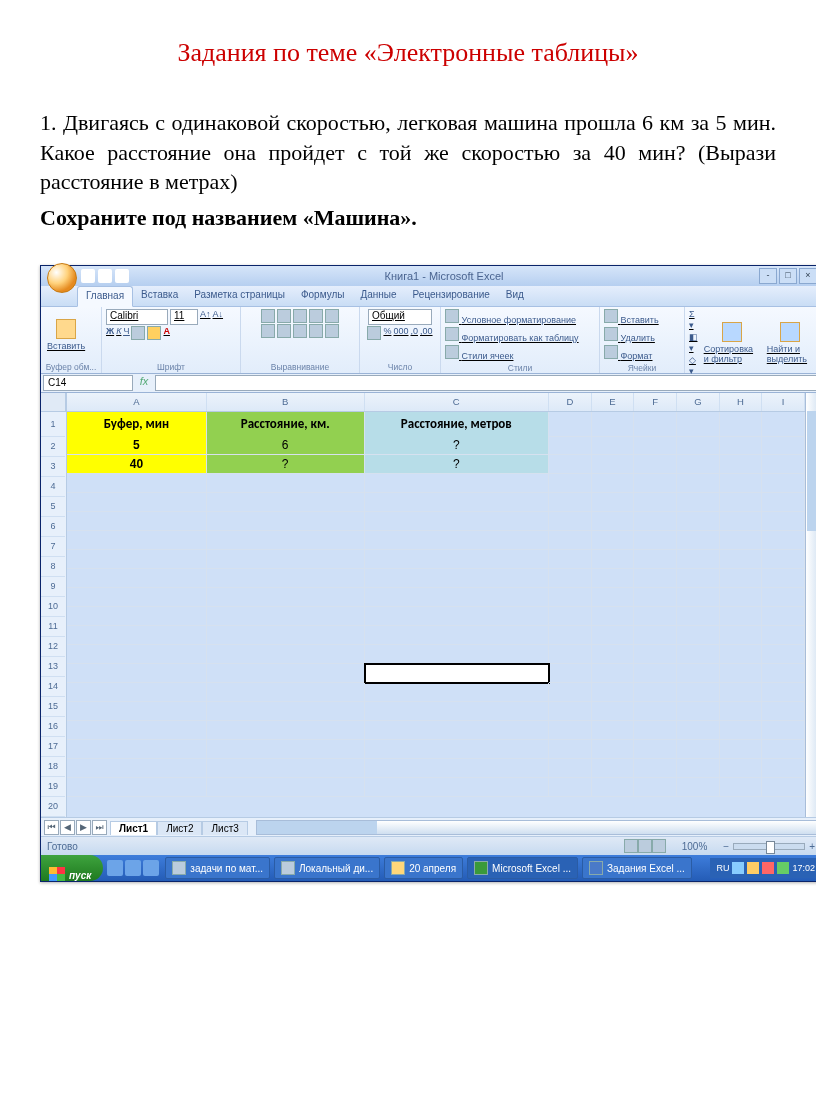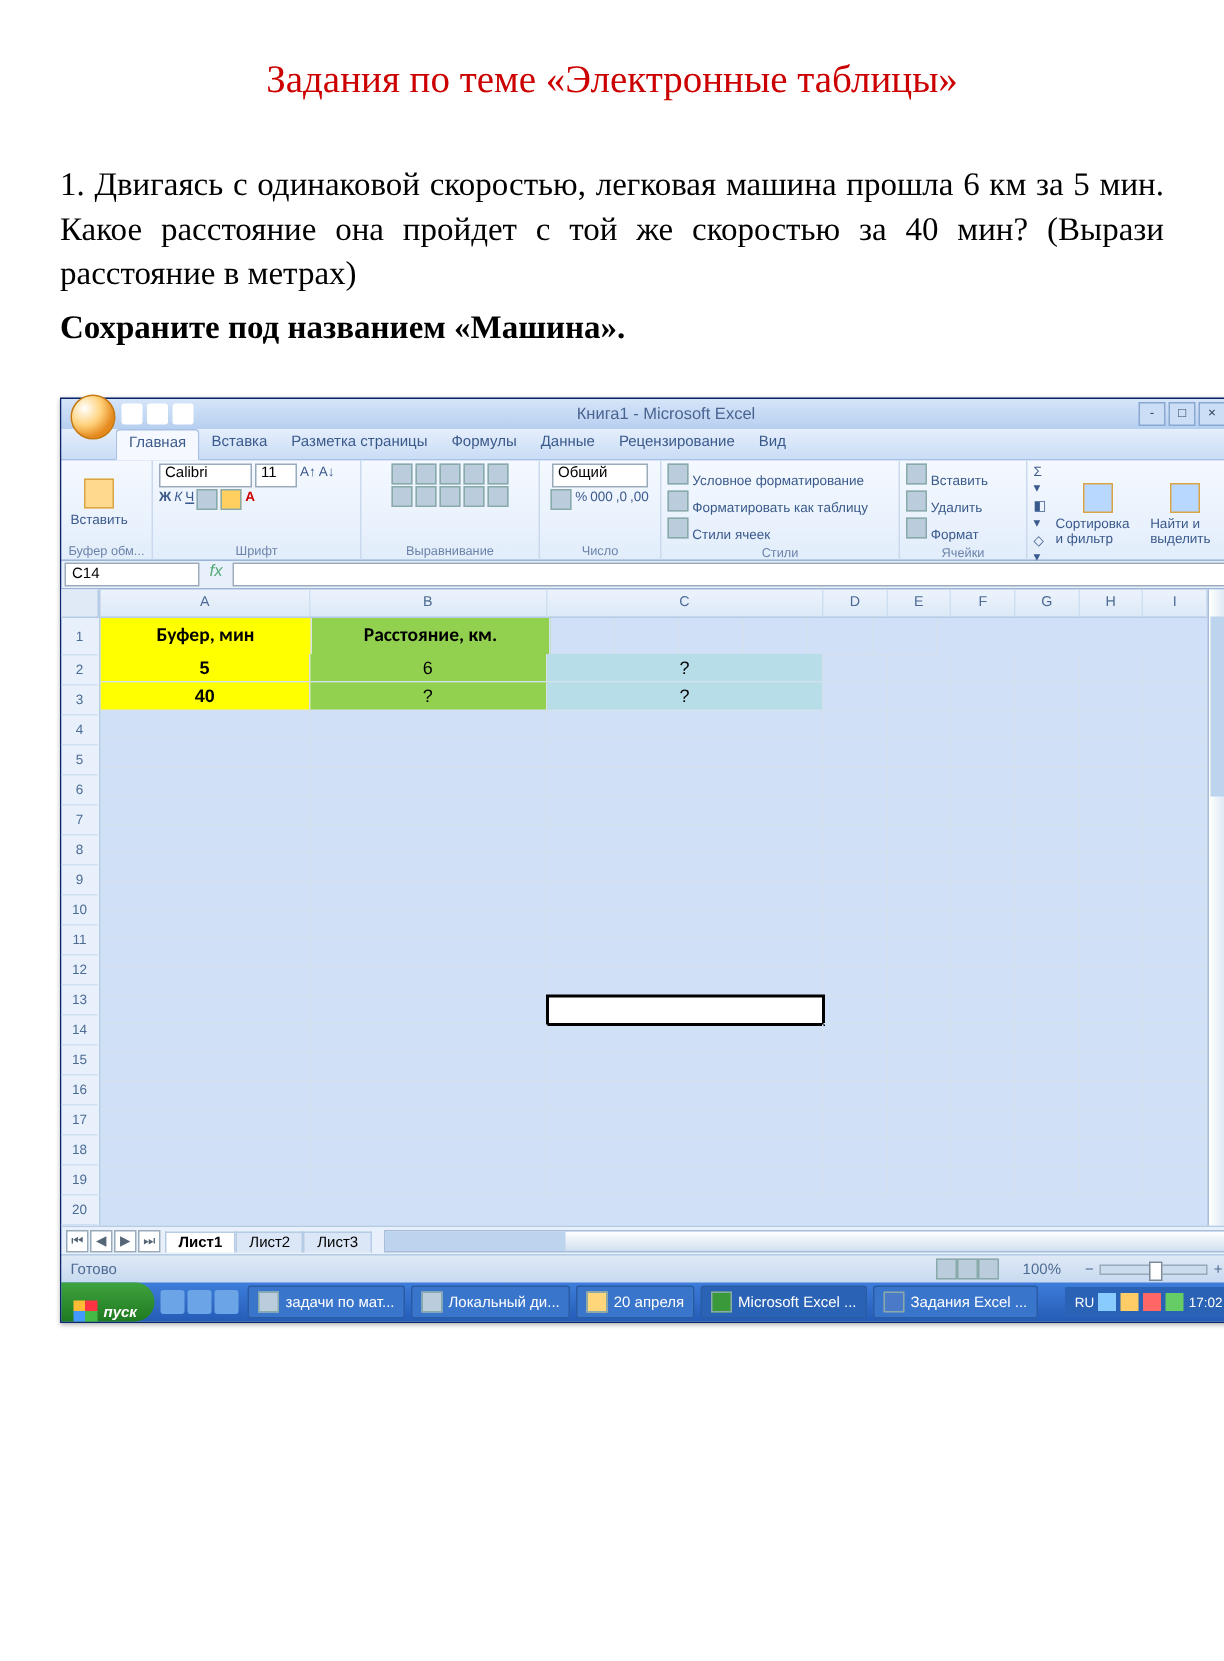--- a/index.html
+++ b/index.html
@@ -59,21 +59,21 @@
   .win-ctrl { display:flex; gap:2px; padding-right:4px; }
   .win-ctrl span { width:16px;height:14px;background:#cbdef6;border:1px solid #8aa8d0;font-size:9px;text-align:center;line-height:13px;color:#345; }
   
   .ribbon-tabs { display:flex; background:linear-gradient(#e5eefc,#c9ddf5); padding-left:36px; height:20px; font-size:10px; border-bottom:1px solid #a7c0e3;}
   .ribbon-tab { padding:3px 8px; color:#3b5a8c; }
   .ribbon-tab.active { background:#f5f9ff; border:1px solid #a7c0e3; border-bottom:1px solid #f5f9ff; border-radius:3px 3px 0 0; margin-bottom:-1px;}
   
   .ribbon-body { display:flex; background:linear-gradient(#f5f9ff,#e2edfb); border-bottom:1px solid #9ab3d6; height:66px;}
   .group { border-right:1px solid #cad9ee; display:flex; flex-direction:column; justify-content:space-between; padding:2px 4px 0; }
   .group-label { text-align:center; font-size:8.5px; color:#6b83a9; padding:1px 0; }
-  .group-content { display:flex; gap:3px; align-items:center; flex:1; }
+  .group-content { display:flex; gap:3px; align-items:center; flex:1;text-decoration:underline; }
   .big-btn { display:flex; flex-direction:column; align-items:center; font-size:9px; color:#3b5a8c; gap:2px; padding:2px;}
   .ico { width:18px;height:18px;background:#ffd98d;border:1px solid #d9a547;}
   .ico-sm { width:12px;height:12px;background:#bcd;border:1px solid #8aa; display:inline-block;}
   .font-row { display:flex; gap:2px; }
   .font-box { background:#fff;border:1px solid #9ab;padding:0 3px;height:14px;font-size:10px;}
   .mini { color:#3b5a8c; font-size:9px; line-height:11px; }
   .stack { display:flex; flex-direction:column; gap:1px; }
   
   .formula-row { display:flex; height:18px; background:#e7f0fb; border-bottom:1px solid #9ab3d6; }
   .name-box { width:80px;border:1px solid #9ab;background:#fff;font-size:10px;padding:1px 4px;margin:1px 2px; }
@@ -292,20 +292,21 @@
         <div class="ch wN">E</div>
         <div class="ch wN">F</div>
         <div class="ch wN">G</div>
         <div class="ch wN">H</div>
         <div class="ch wN">I</div>
       </div>
       <div class="rows">
         <div class="row hdr-row">
           <div class="cell wA c-yellow" style="font-family:Calibri;font-size:13px">Буфер, мин</div>
           <div class="cell wB c-green" style="font-family:Calibri;font-size:13px">Расстояние, км.</div>
+          <div class="cell wC c-blue" style="font-family:Calibri;font-size:13px">Расстояние, метров</div>
           <div class="cell wN"></div>
             <div class="cell wN"></div>
             <div class="cell wN"></div>
             <div class="cell wN"></div>
             <div class="cell wN"></div>
             <div class="cell wN"></div>
         </div>
         <div class="row">
           <div class="cell wA c-yellow" style="font-weight:bold">5</div>
           <div class="cell wB c-green">6</div>

